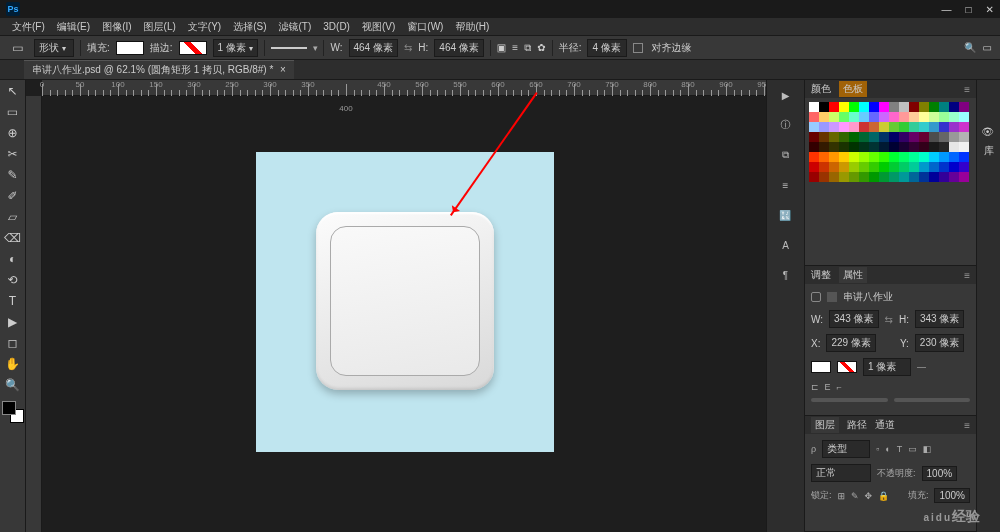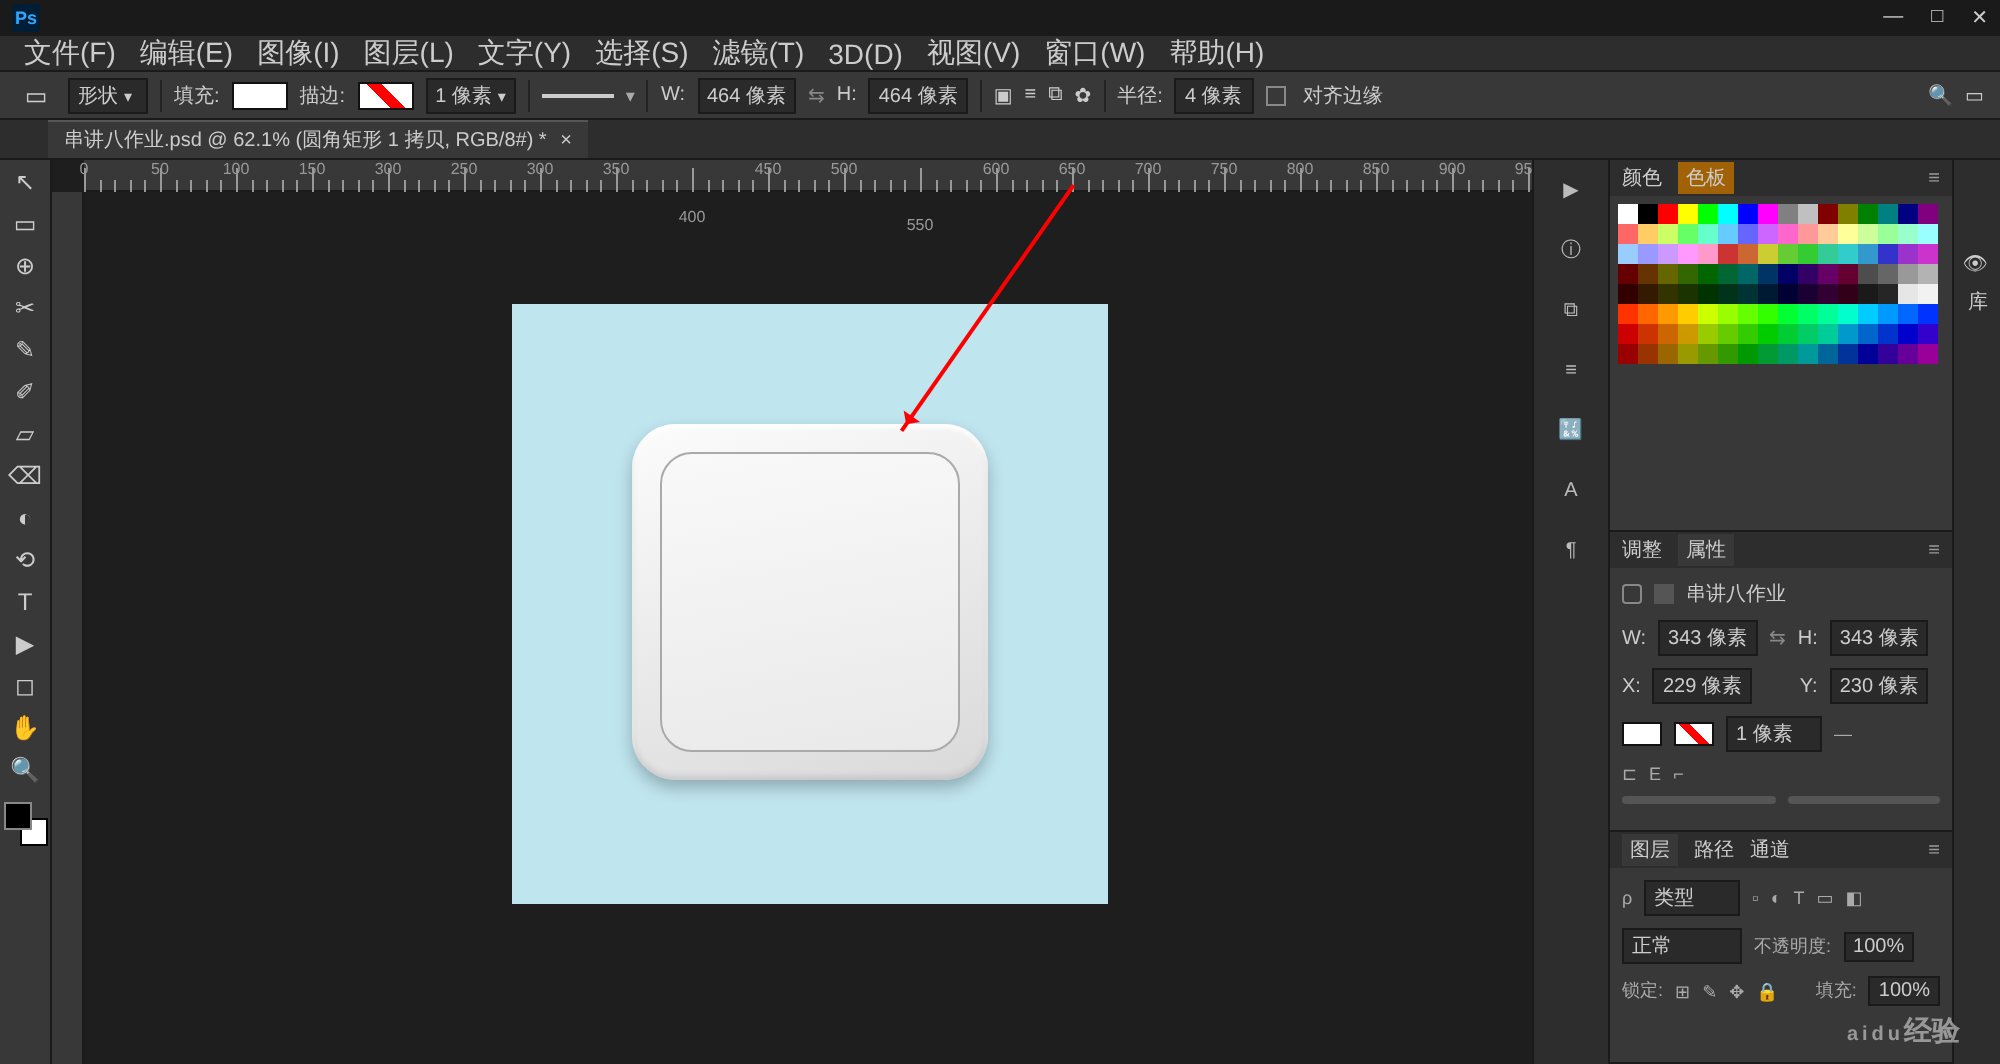--- a/index.html
+++ b/index.html
@@ -2,21 +2,21 @@
 <html><head>
 <meta charset="utf-8">
 <style>
 *{margin:0;padding:0;box-sizing:border-box;font-family:"Microsoft YaHei",sans-serif;font-size:10px;color:#ccc;user-select:none}
 body{background:#2d2d2d;width:1000px;height:532px;overflow:hidden;position:relative}
 .titlebar{height:18px;background:#1a1a1a;display:flex;align-items:center;padding:0 6px;justify-content:space-between}
 .ps-logo{width:14px;height:14px;background:#001e36;border-radius:2px;display:flex;align-items:center;justify-content:center;color:#31a8ff;font-weight:bold;font-size:9px}
 .win-ctrls{display:flex;gap:14px;color:#999}
 .win-ctrls span{cursor:pointer}
 .menubar{height:18px;background:#2d2d2d;display:flex;align-items:center;padding:0 8px;gap:4px;border-bottom:1px solid #1a1a1a}
-.menubar span{padding:0 4px;cursor:pointer;font-size:14px}
+.menubar span{padding:0 4px;cursor:pointer;font-size:10px}
 .optbar{height:24px;background:#383838;display:flex;align-items:center;padding:0 8px;gap:6px;border-bottom:1px solid #1a1a1a;font-size:10px}
 .optbar .sep{width:1px;height:16px;background:#222}
 .optbar .fld{background:#2a2a2a;border:1px solid #1a1a1a;padding:1px 4px;min-width:40px;display:inline-block}
 .optbar .drop::after{content:"▾";margin-left:3px;font-size:8px}
 .swatch-fill{width:28px;height:14px;background:#fff;border:1px solid #111}
 .swatch-stroke{width:28px;height:14px;background:linear-gradient(45deg,#fff 40%,red 40%,red 60%,#fff 60%);border:1px solid #111}
 .chk{width:10px;height:10px;border:1px solid #888;display:inline-block;margin-right:2px}
 .tabstrip{height:20px;background:#2d2d2d;display:flex;align-items:center;padding:0 24px;border-bottom:1px solid #1a1a1a}
 .doctab{background:#383838;padding:2px 8px;font-size:10px;border-top:1px solid #555}
 .workarea{position:absolute;top:80px;left:0;right:0;bottom:0;display:flex}
@@ -210,21 +210,21 @@
           <div class="tk" style="left: 357.2px;"></div>
           <div class="tk" style="left: 364.8px;"></div>
           <div class="tk" style="left: 372.4px;"></div>
           <div class="tk major" style="left: 380px;"></div>
           <div class="lbl" style="left: 380px;">500</div>
           <div class="tk" style="left: 387.6px;"></div>
           <div class="tk" style="left: 395.2px;"></div>
           <div class="tk" style="left: 402.8px;"></div>
           <div class="tk" style="left: 410.4px;"></div>
           <div class="tk major" style="left: 418px;"></div>
-          <div class="lbl" style="left: 418px; margin-top: 28px;">550</div>
+          <div class="lbl" style="left: 418px;">550</div>
           <div class="tk" style="left: 425.6px;"></div>
           <div class="tk" style="left: 433.2px;"></div>
           <div class="tk" style="left: 440.8px;"></div>
           <div class="tk" style="left: 448.4px;"></div>
           <div class="tk major" style="left: 456px;"></div>
           <div class="lbl" style="left: 456px;">600</div>
           <div class="tk" style="left: 463.6px;"></div>
           <div class="tk" style="left: 471.2px;"></div>
           <div class="tk" style="left: 478.8px;"></div>
           <div class="tk" style="left: 486.4px;"></div>

